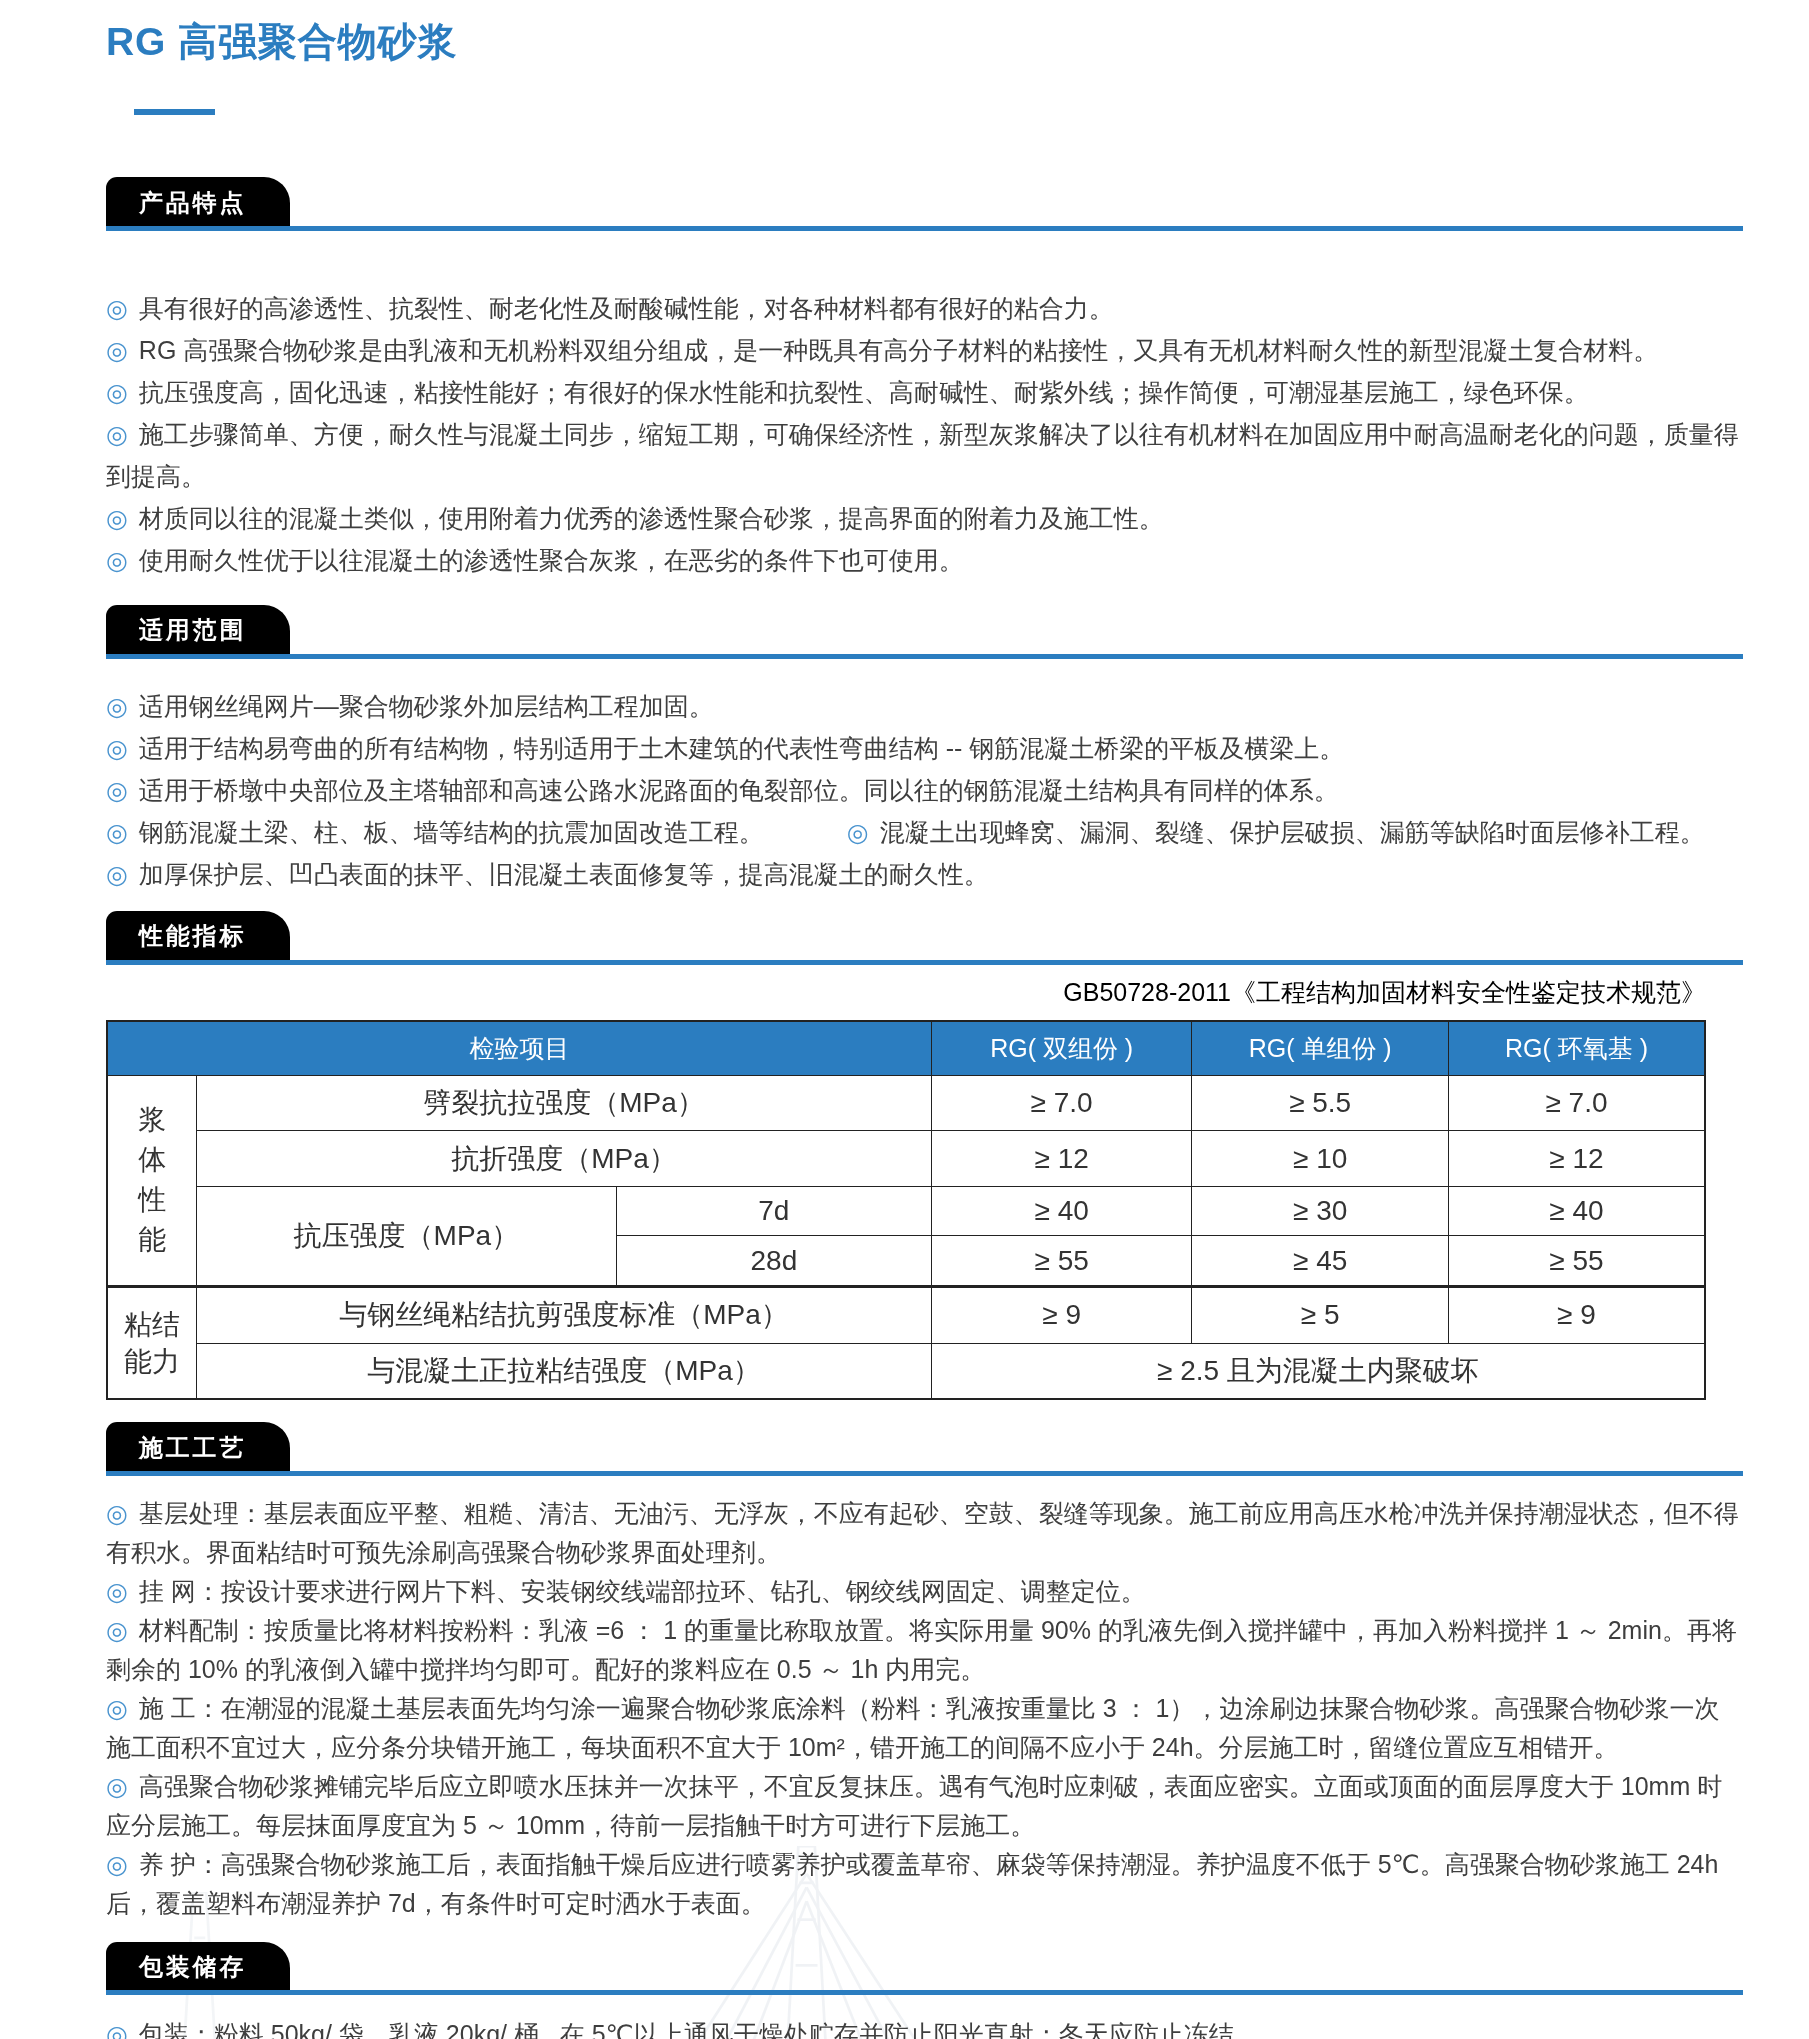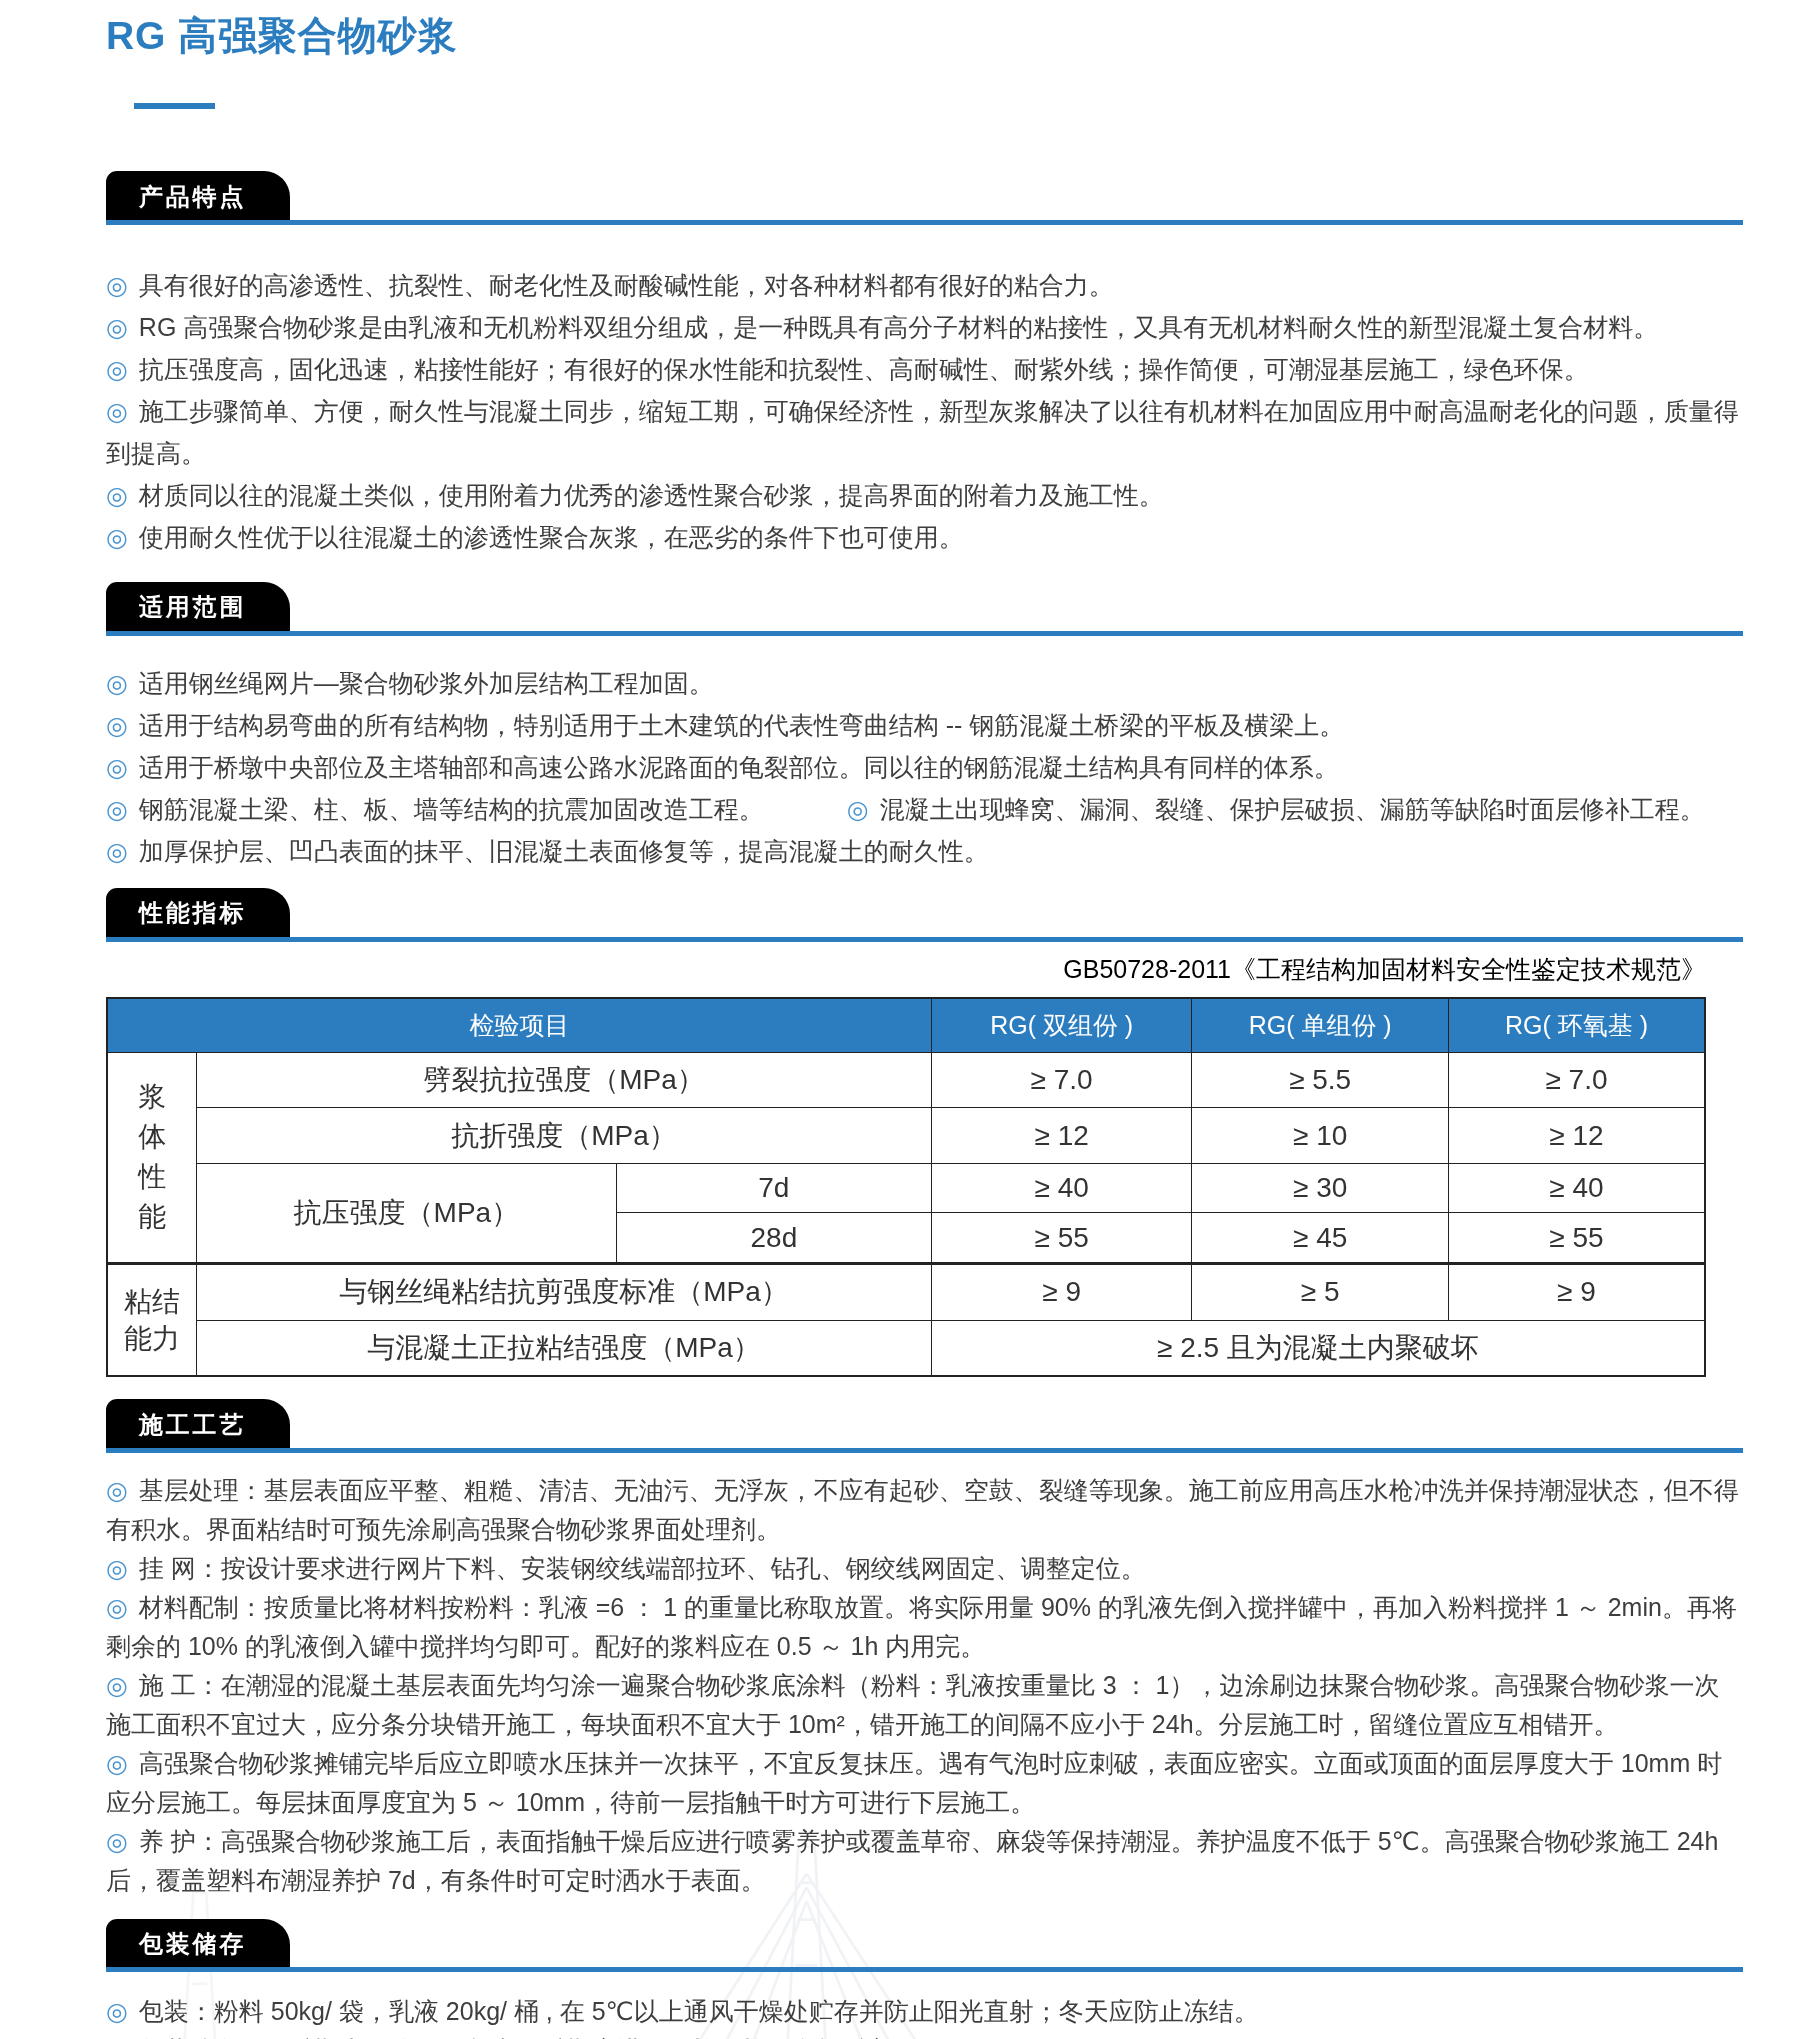--- a/index.html
+++ b/index.html
@@ -9,21 +9,21 @@
     height:2040px;
     overflow:hidden;
     background:#ffffff;
     font-family:"Liberation Sans","DejaVu Sans",sans-serif;
     color:#3e3e3e;
   }
   .content{padding:0 66px 0 106px;position:relative;z-index:2;}
 
   
   .page-title{
-    margin:0;padding-top:9px;
+    margin:0;padding-top:15px;
     font-size:39px;font-weight:bold;letter-spacing:0.9px;
     color:#2b7dc0;
   }
   .title-underline{width:81px;height:6.4px;background:#2b7dc0;margin:40px 0 0 27.5px;}
 
   
   .sec-head{border-bottom:5.5px solid #2b7dc0;line-height:0;}
   .badge{
     display:inline-block;
     background:#000000;color:#ffffff;
@@ -33,21 +33,21 @@
     border-radius:11px 26px 0 0;
   }
   .sec-features{margin-top:62px;}
   .sec-scope{margin-top:24px;}
   .sec-perf{margin-top:16.5px;}
   .sec-process{margin-top:22px;}
   .sec-storage{margin-top:18.4px;}
 
   
   .body-block{margin-top:33px;}
-  .features-body{margin-top:39px;}
+  .features-body{margin-top:56px;}
   .scope-body{margin-top:26px;}
   .process-body{margin-top:18.4px;}
   .storage-body{margin-top:20px;}
   .blt{margin:0;font-size:25px;color:#3e3e3e;}
   .features-body .blt,.scope-body .blt{line-height:42px;}
   .process-body .blt,.storage-body .blt{line-height:39px;}
   .dot{color:#4a94cf;margin-right:11px;}
   .dot-gap{margin-left:83px;}
 
   

